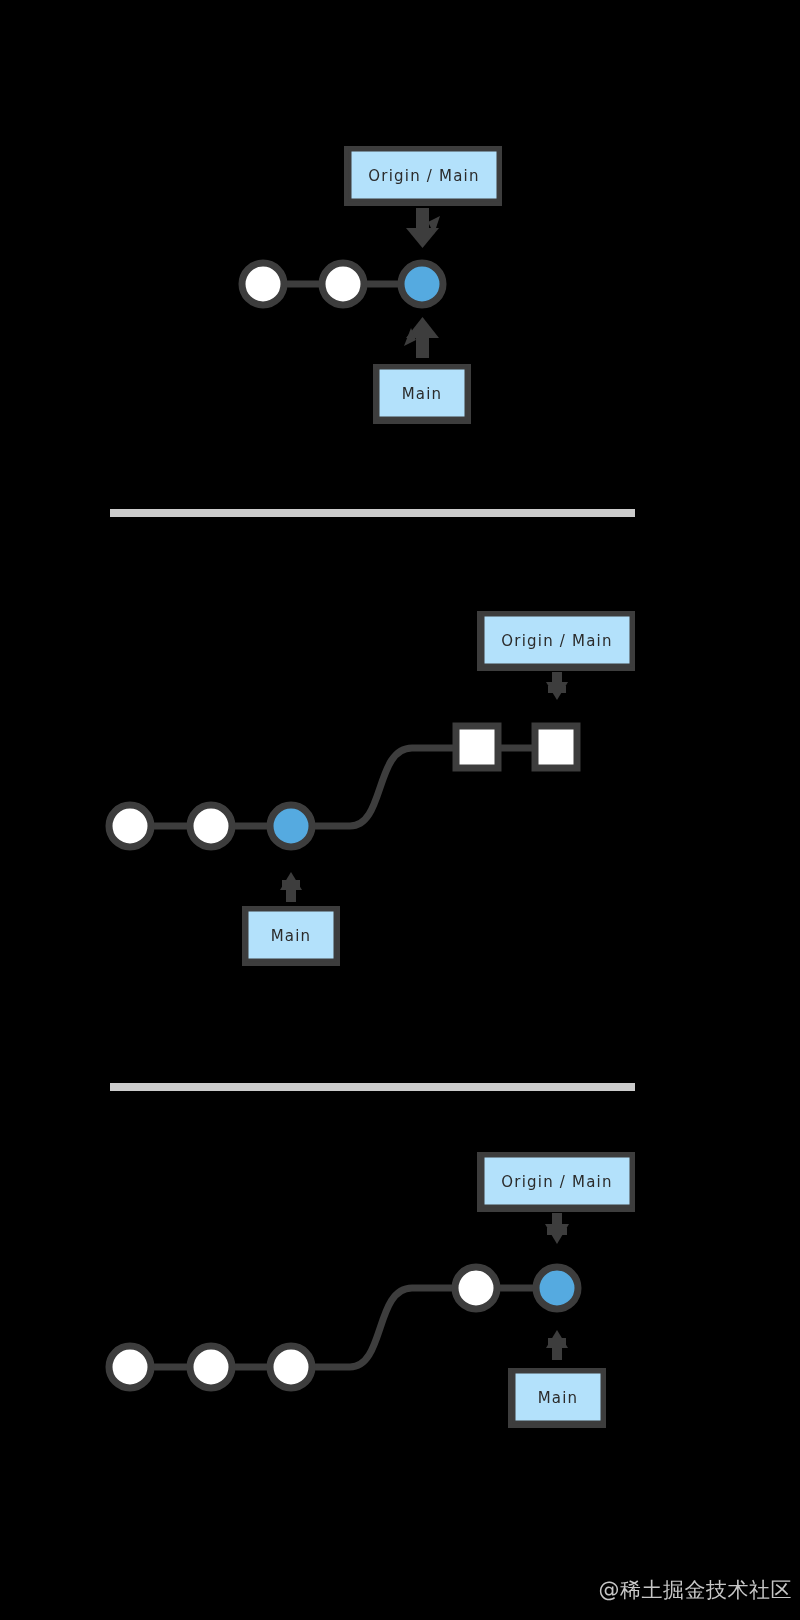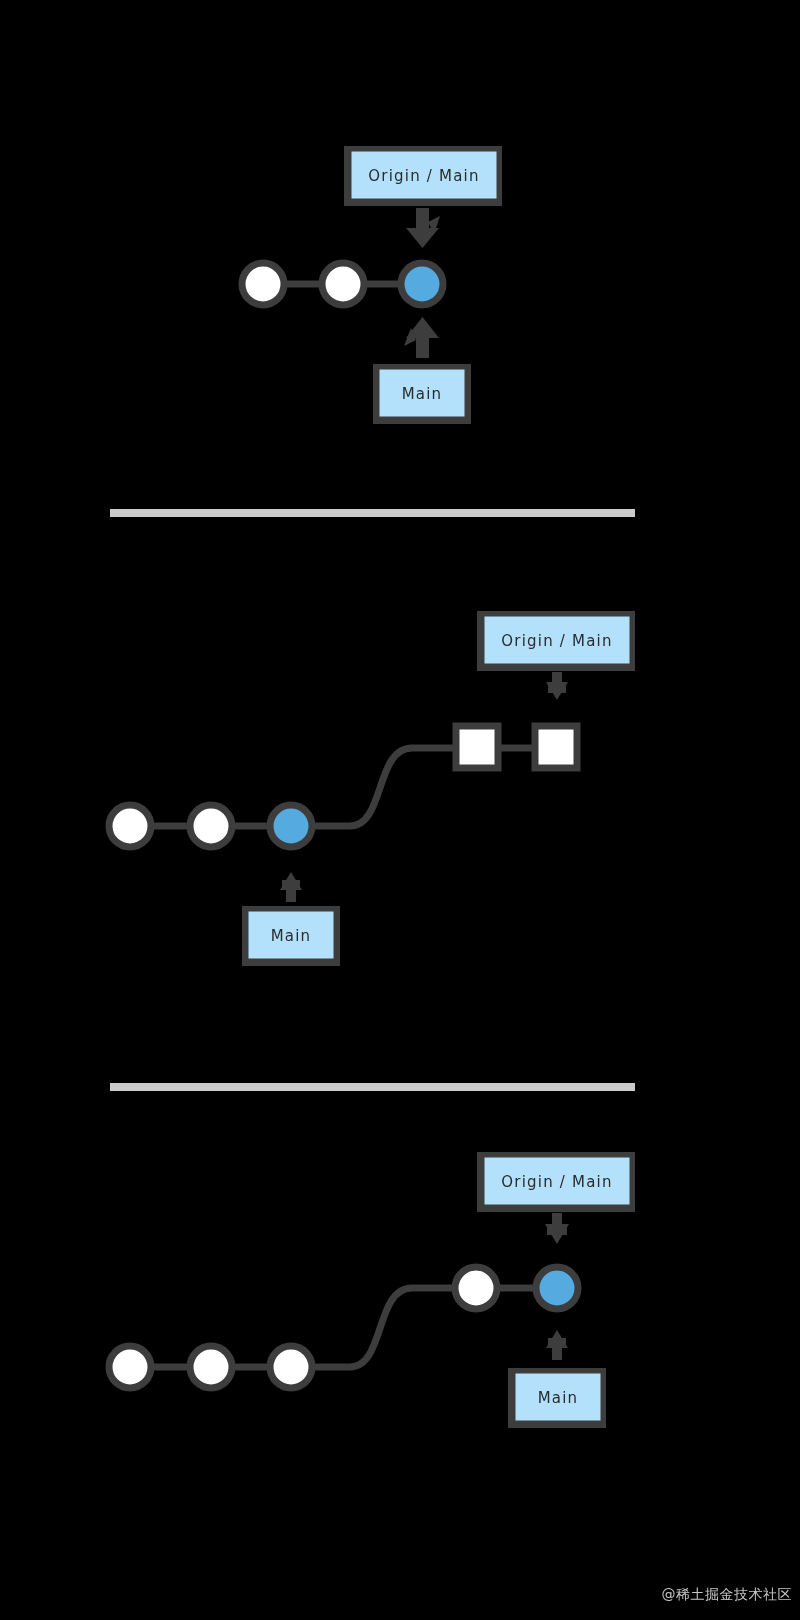--- a/index.html
+++ b/index.html
@@ -28,21 +28,21 @@
     width: 525px;
   }
   #sep-1 { top: 509px; }
   #sep-2 { top: 1083px; }
 
   .watermark {
     position: absolute;
     right: 8px;
     bottom: 16px;
     color: #d8d8d8;
-    font-size: 14px;
+    font-size: 21px;
     letter-spacing: 0.5px;
     opacity: 0.92;
     font-family: "DejaVu Sans", sans-serif;
     white-space: nowrap;
   }
 
   
   .lbl {
     font-family: "DejaVu Sans", sans-serif;
     font-size: 15px;

